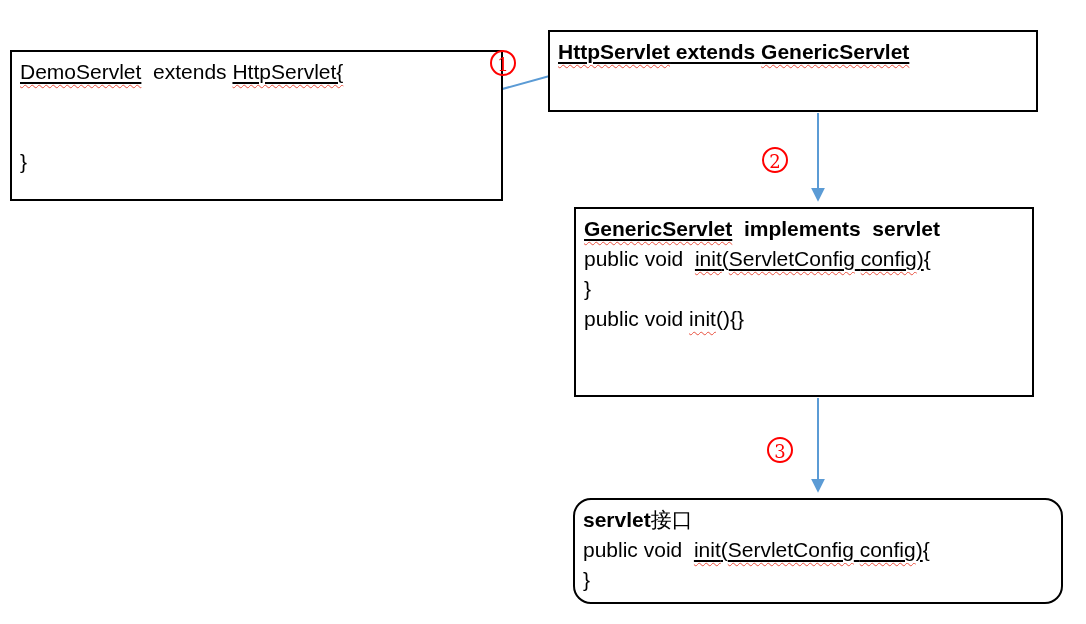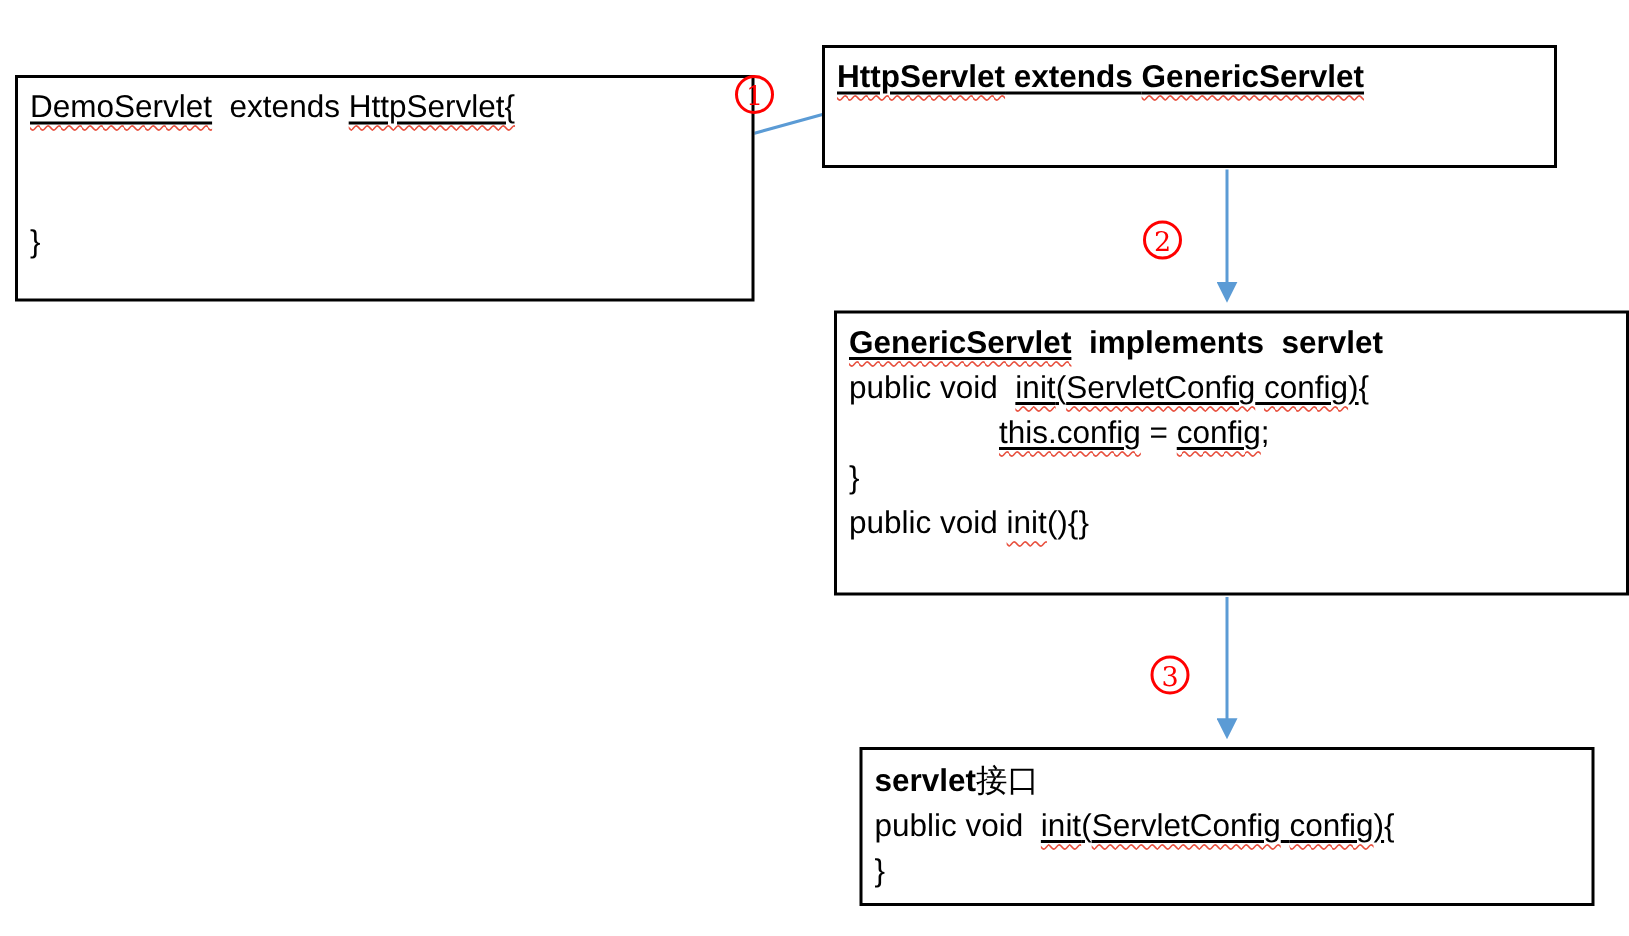--- a/index.html
+++ b/index.html
@@ -12,22 +12,22 @@
 
   .arrow-layer { position:absolute; left:0; top:0; z-index:1; pointer-events:none; }
 
   .box {
     position:absolute; box-sizing:border-box;
     border:2px solid #000; background:#fff;
     padding:5px 8px; z-index:2;
   }
   .box-demo    { left:10px;  top:30px;  width:493px; height:151px;margin-top:20px; }
   .box-http    { left:548px; top:30px;  width:490px; height:82px;  }
-  .box-generic { left:556px; top:207px; width:530px; height:190px; }
-  .box-servlet { left:573px; top:498px; width:490px; height:106px; }
+  .box-generic { left:574px; top:207px; width:460px; height:190px; }
+  .box-servlet { left:573px; top:498px; width:490px; height:106px;border-radius:18px; }
 
   .ln { line-height:30px; min-height:30px; white-space:pre-wrap; }
   .bold { font-weight:bold; }
   .indent { padding-left:100px; }
   .cjk { font-family:"DejaVu Serif", serif; font-weight:normal; }
 
   
   .u {
     text-decoration-line:underline;
     text-decoration-style:solid;
@@ -81,21 +81,20 @@
     <div class="ln">}</div>
   </div>
 
   <div class="box box-http">
     <div class="ln bold"><span class="u"><span class="sq">HttpServlet</span><span> extends </span><span class="sq">GenericServlet</span></span></div>
   </div>
 
   <div class="box box-generic">
     <div class="ln bold"><span class="u"><span class="sq">GenericServlet</span></span><span>  implements  servlet</span></div>
     <div class="ln"><span>public void  </span><span class="u"><span class="sq">init</span><span>(</span><span class="sq">ServletConfig</span><span> </span><span class="sq">config</span><span>)</span></span><span>{</span></div>
-    <div class="ln indent"><span class="u"><span class="sq">this.config</span></span><span> = </span><span class="u"><span class="sq">config</span></span><span>;</span></div>
     <div class="ln">}</div>
     <div class="ln"><span>public void </span><span class="sq">init</span><span>(){}</span></div>
   </div>
 
   <div class="box box-servlet">
     <div class="ln"><span class="bold">servlet</span><span class="cjk">接口</span></div>
     <div class="ln"><span>public void  </span><span class="u"><span class="sq">init</span><span>(</span><span class="sq">ServletConfig</span><span> </span><span class="sq">config</span><span>)</span></span><span>{</span></div>
     <div class="ln">}</div>
   </div>
 

